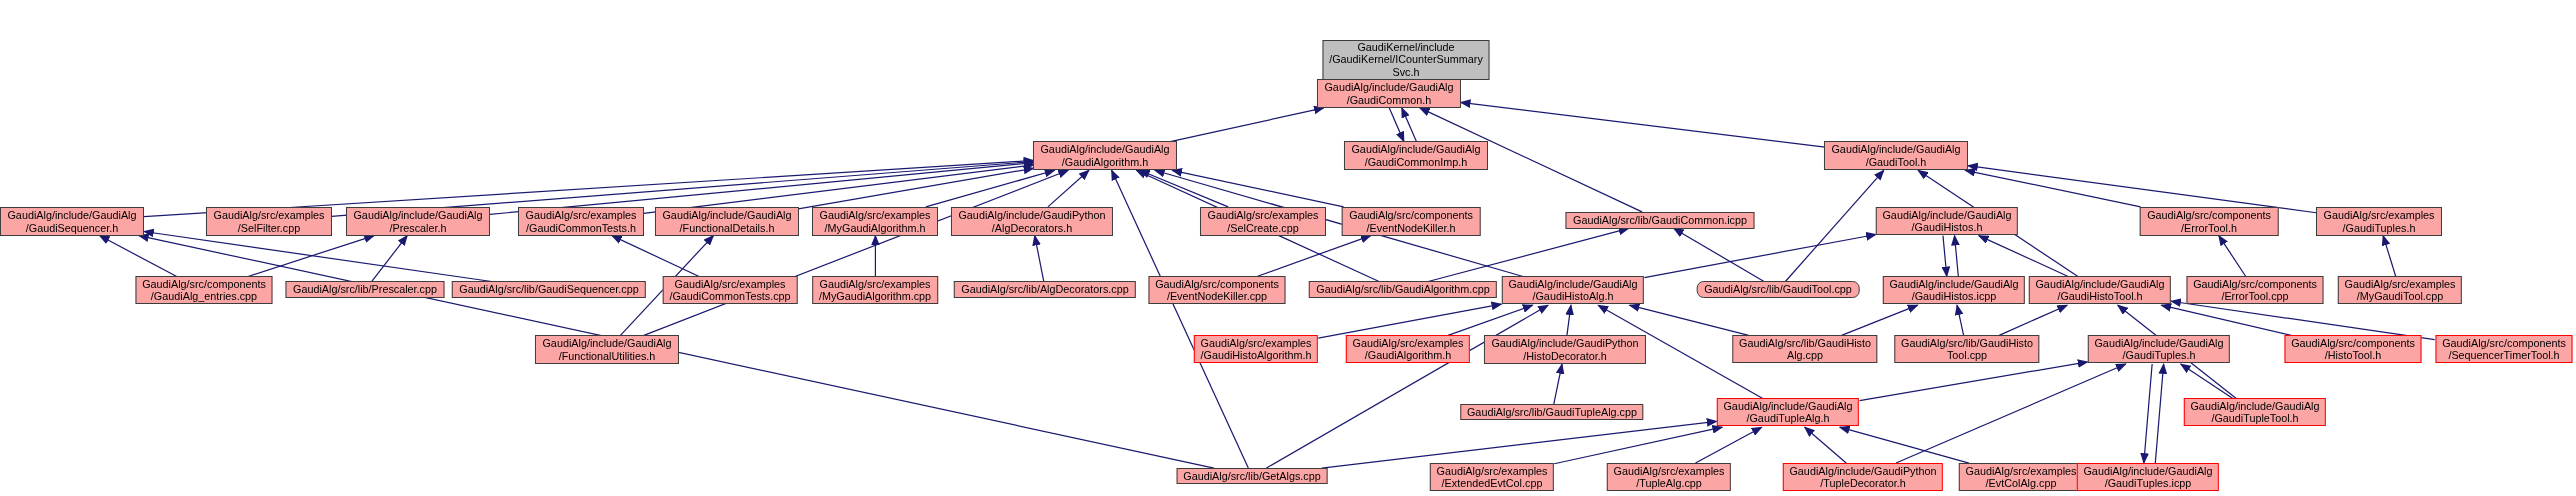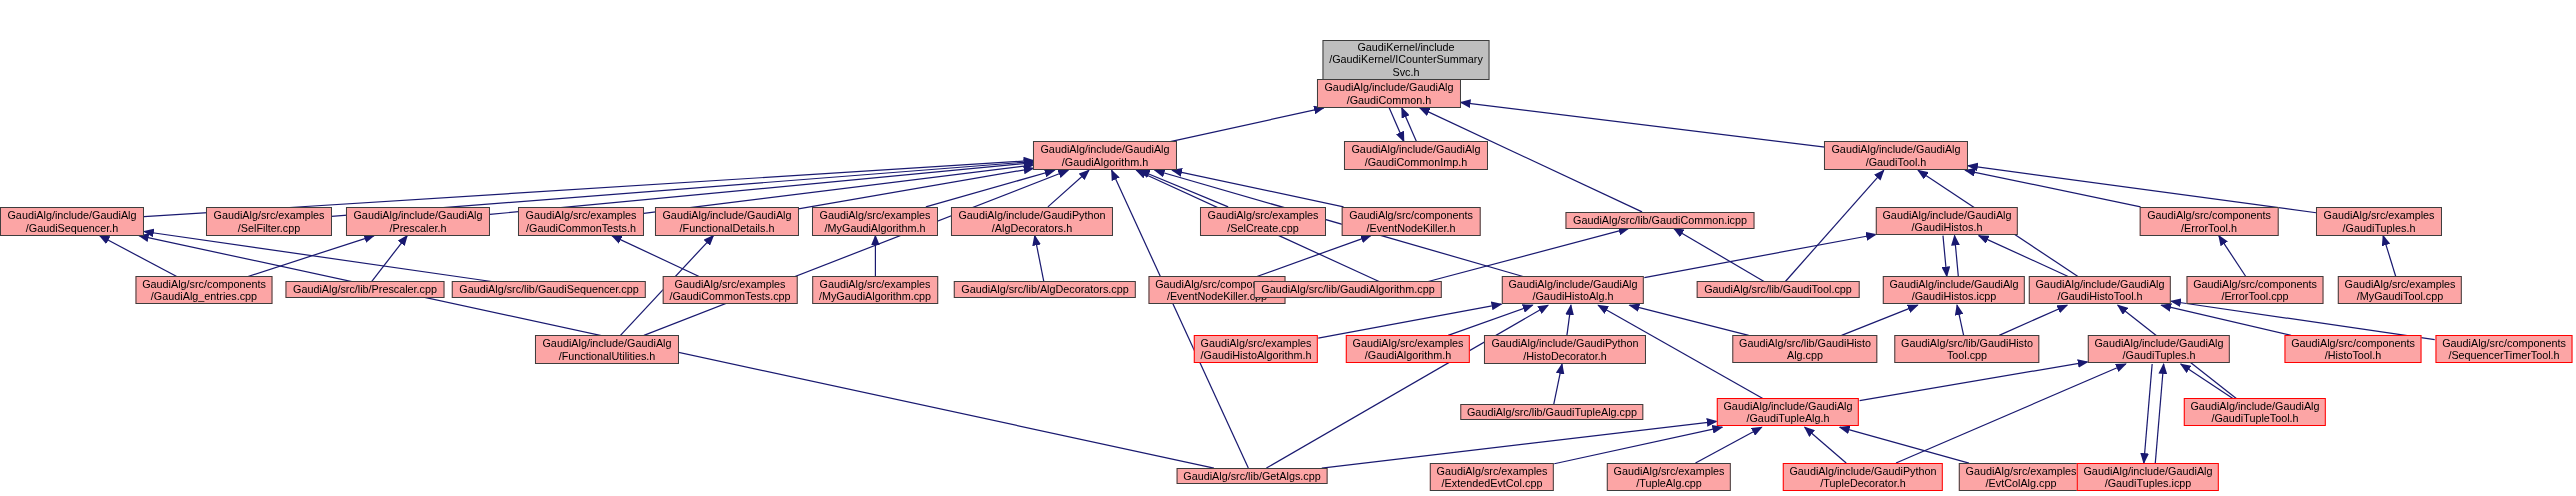--- a/index.html
+++ b/index.html
@@ -179,28 +179,28 @@
       <div class="nl">GaudiAlg/src/examples</div>
       <div class="nl">/MyGaudiAlgorithm.cpp</div>
     </div>
     <div class="node " style="left: 1045px; top: 281px;">
       <div class="nl">GaudiAlg/src/lib/AlgDecorators.cpp</div>
     </div>
     <div class="node bold" style="left: 1217px; top: 276px;">
       <div class="nl">GaudiAlg/src/components</div>
       <div class="nl">/EventNodeKiller.cpp</div>
     </div>
-    <div class="node " style="left: 1348px; top: 281px; text-align: right;">
+    <div class="node " style="left: 1403px; top: 281px; text-align: right;">
       <div class="nl">GaudiAlg/src/lib/GaudiAlgorithm.cpp</div>
     </div>
     <div class="node bold" style="left: 1573px; top: 276px;">
       <div class="nl">GaudiAlg/include/GaudiAlg</div>
       <div class="nl">/GaudiHistoAlg.h</div>
     </div>
-    <div class="node " style="left: 1778px; top: 281px;">
+    <div class="node " style="left: 1778px; top: 281px; border-radius: 7px;">
       <div class="nl">GaudiAlg/src/lib/GaudiTool.cpp</div>
     </div>
     <div class="node bold" style="left: 1954px; top: 276px;">
       <div class="nl">GaudiAlg/include/GaudiAlg</div>
       <div class="nl">/GaudiHistos.icpp</div>
     </div>
     <div class="node bold" style="left: 2100px; top: 276px;">
       <div class="nl">GaudiAlg/include/GaudiAlg</div>
       <div class="nl">/GaudiHistoTool.h</div>
     </div>

